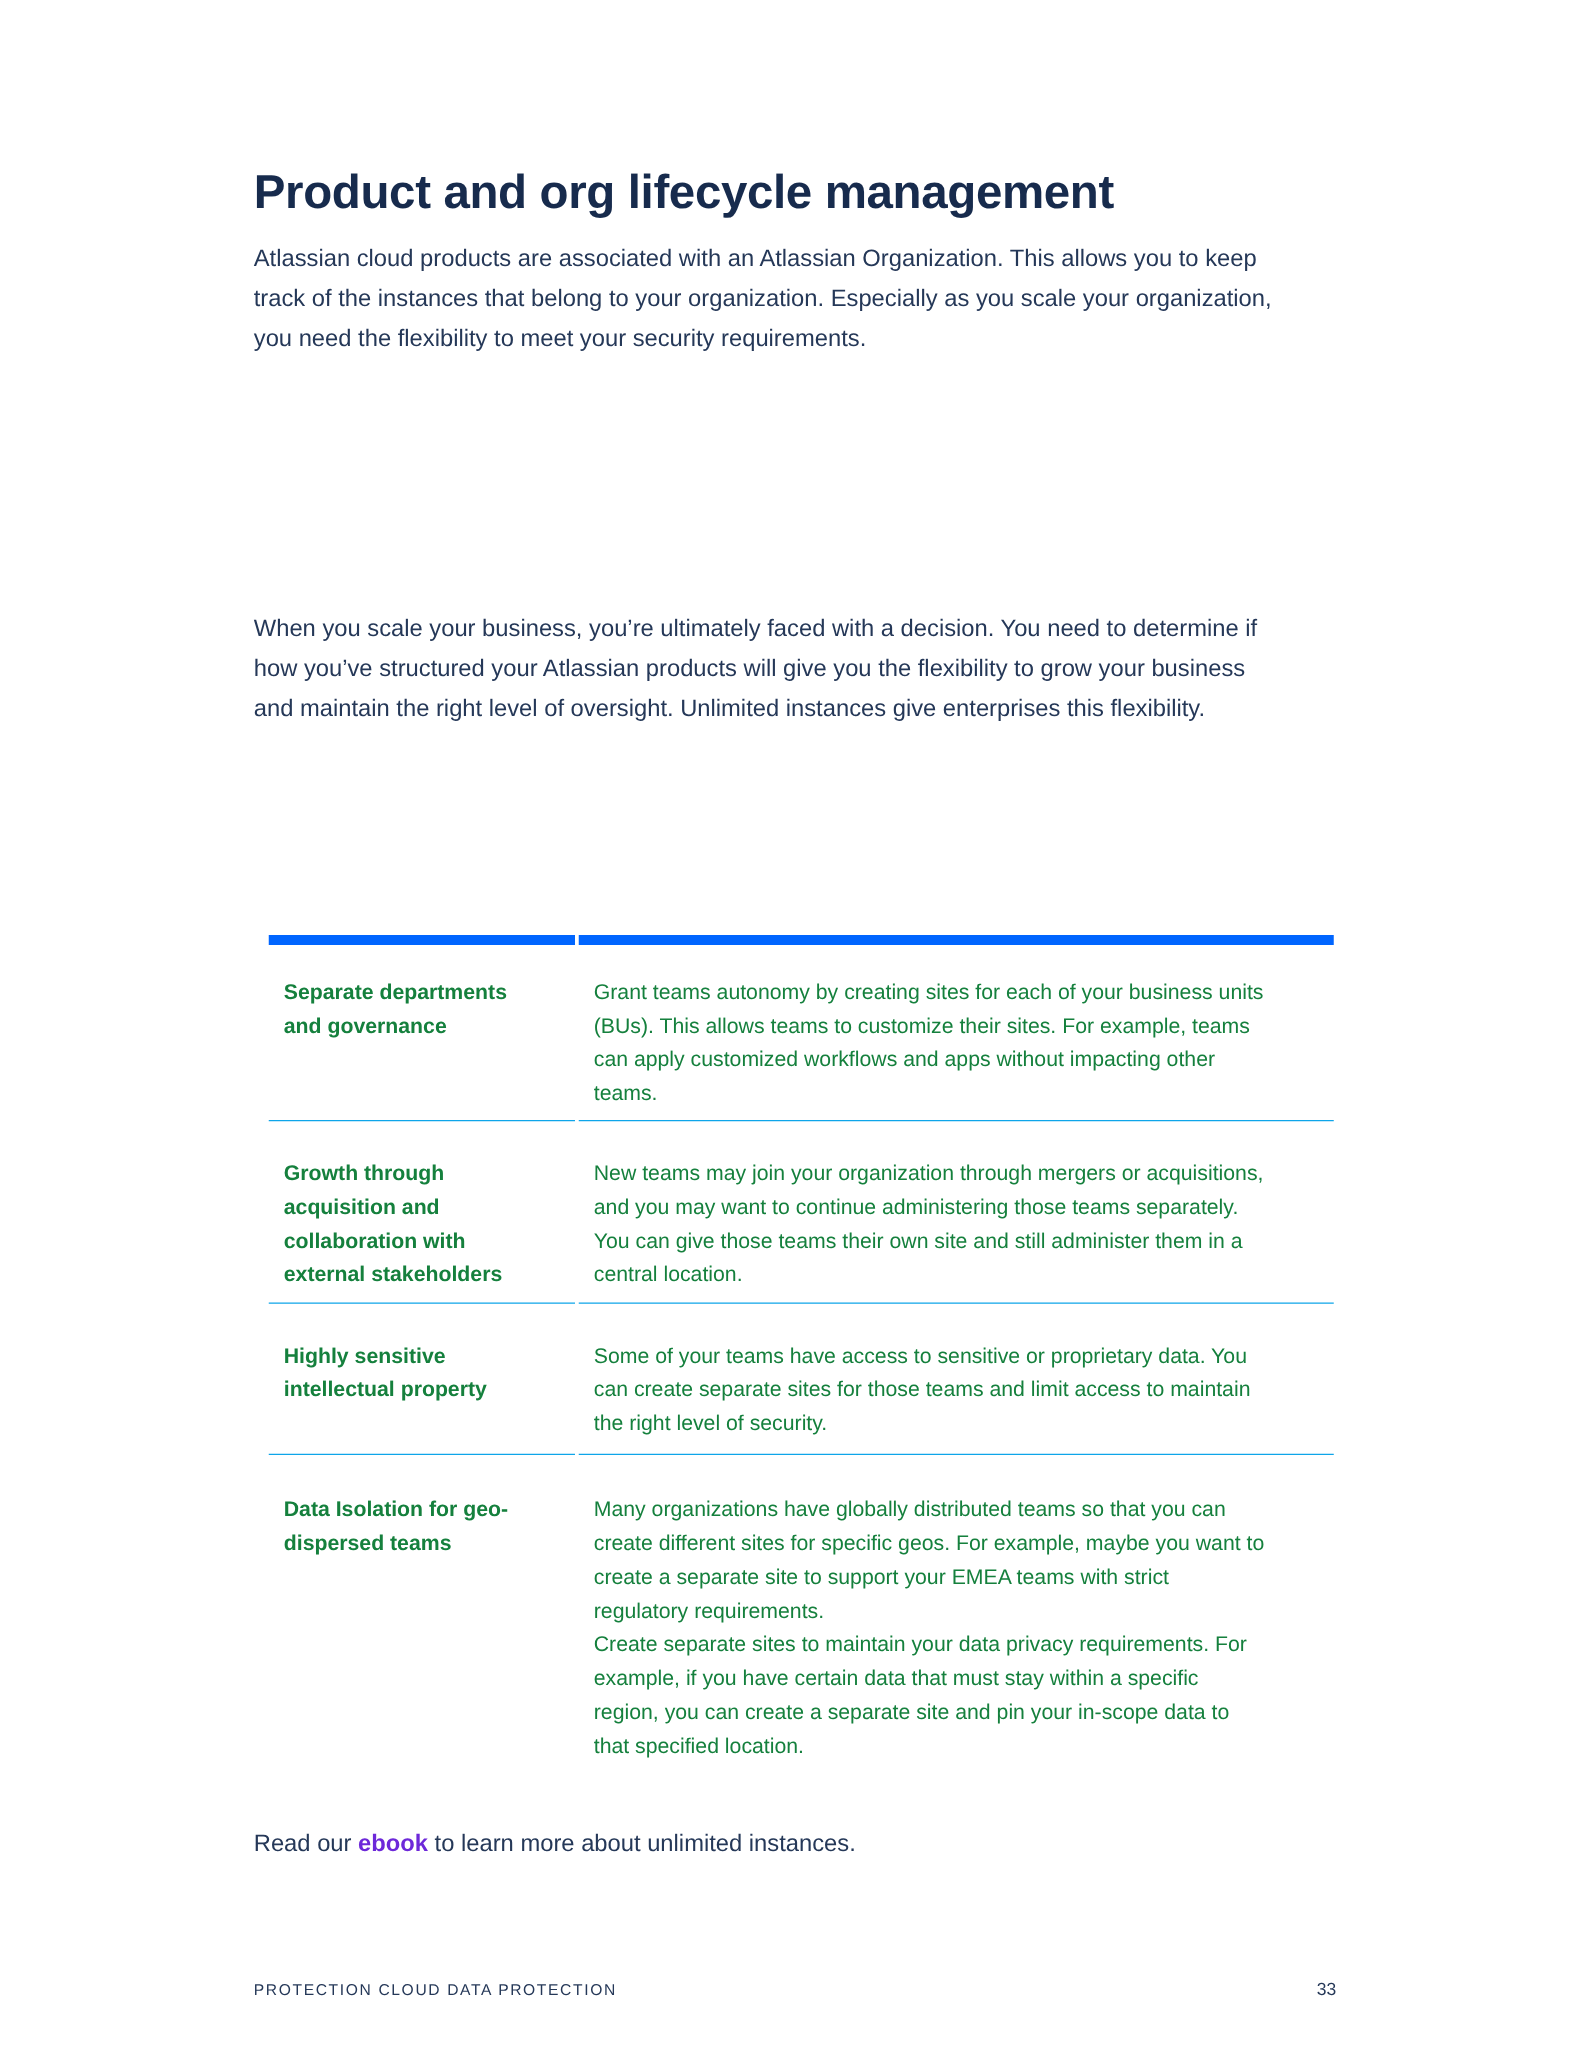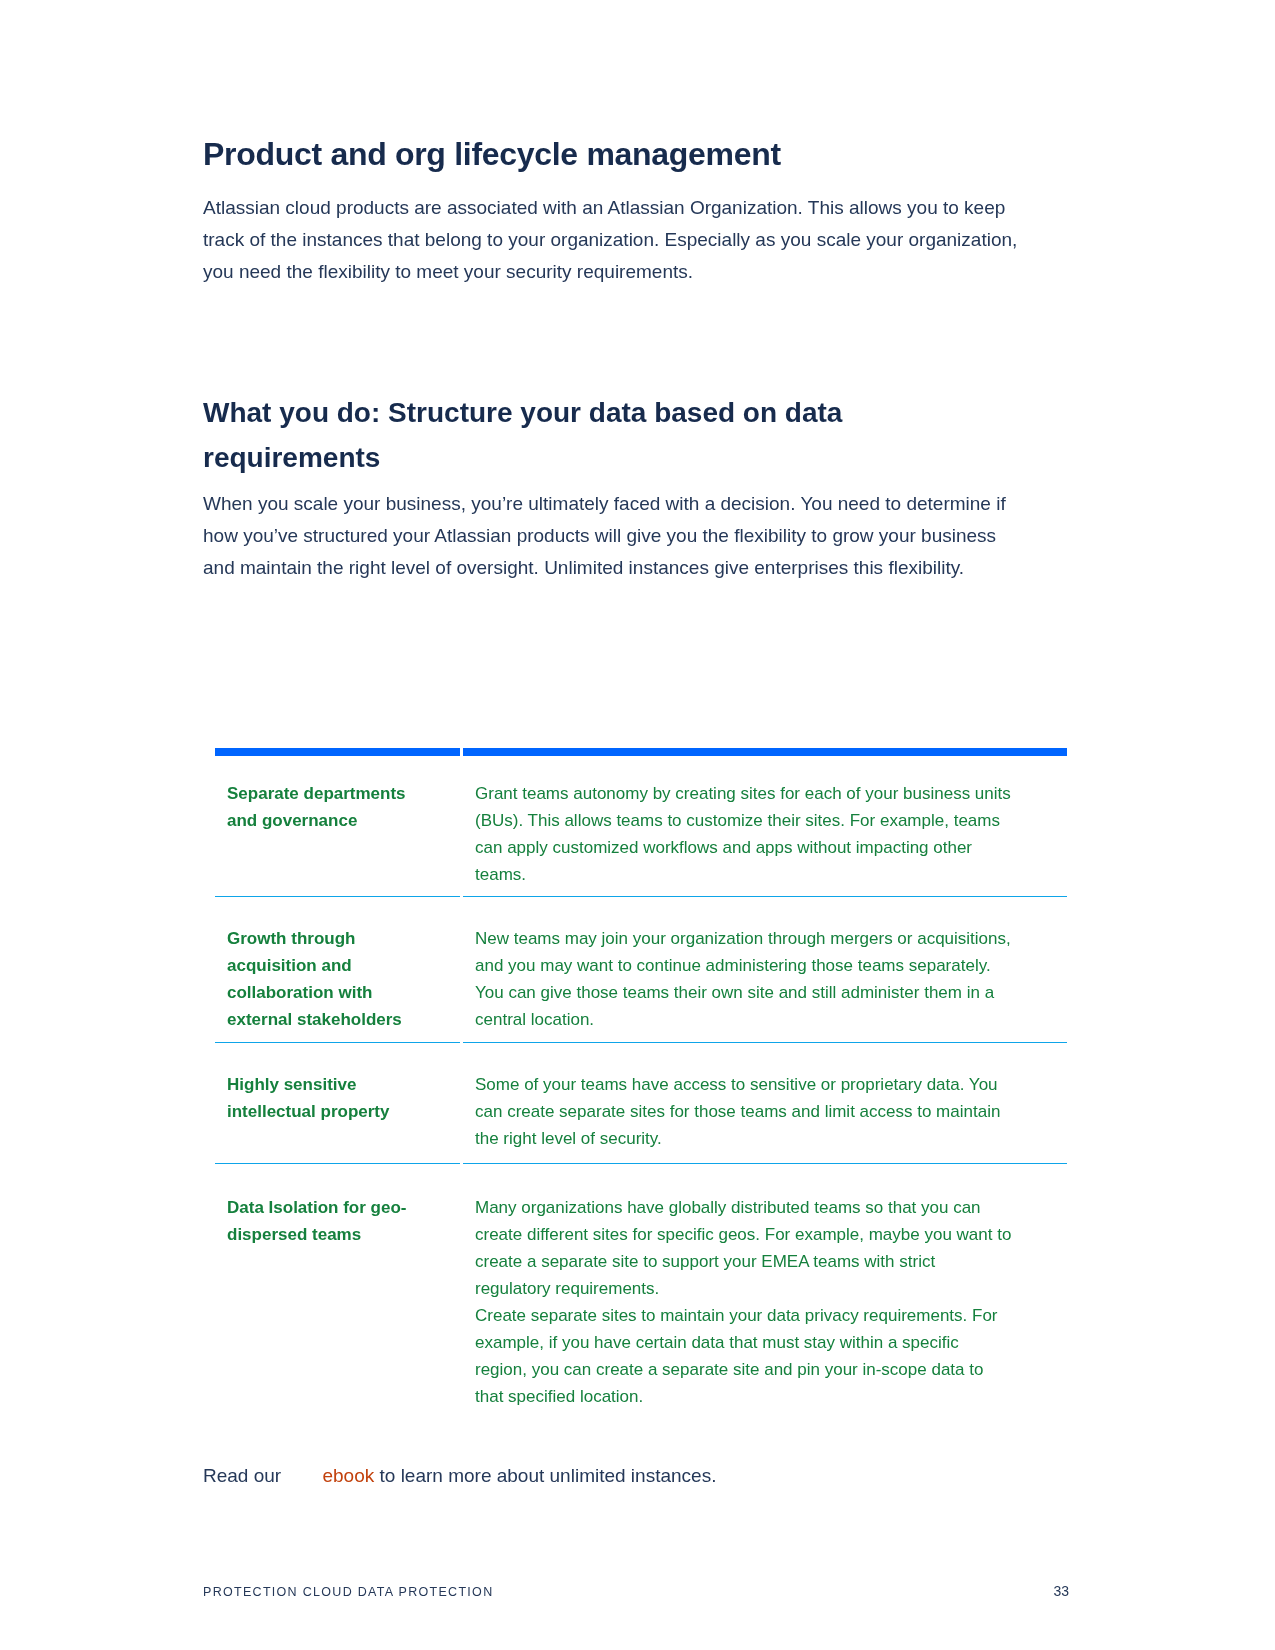--- a/index.html
+++ b/index.html
@@ -9,21 +9,21 @@
     width: 1275px;
     height: 1650px;
     background: #ffffff;
     font-family: "Liberation Sans", sans-serif;
     overflow: hidden;
   }
   .h1 {
     position: absolute;
     left: 203px; top: 130px;
     width: 880px;
-    font-size: 32px;
+    font-size: 38px;
     line-height: 48px;
     font-weight: 700;
     letter-spacing: -0.3px;
     color: #172B4D;
   }
   .body-text {
     position: absolute;
     left: 203px;
     width: 820px;
     font-size: 19px;
@@ -66,25 +66,24 @@
   .rule { border-top: 1px solid #0ea5e9; }
   .cta {
     position: absolute;
     left: 203px; top: 1460px;
     width: 820px;
     font-size: 19px;
     line-height: 32px;
     color: #253858;
   }
   .cta a.link {
-    color: #c2410c;
-    font-weight: 400;
+    color: #6d28d9;
+    font-weight: 700;
     text-decoration: none;
     cursor: pointer;
-    margin-left: 36px;
   }
   .footer {
     position: absolute;
     left: 203px; top: 1583px;
     width: 866px;
     display: flex;
     justify-content: space-between;
     align-items: baseline;
   }
   .footer-label {
@@ -99,21 +98,20 @@
 </style>
 </head>
 <body>
 
 <div class="page">
 
   <h1 class="h1">Product and org lifecycle management</h1>
 
   <p class="body-text intro">Atlassian cloud products are associated with an Atlassian Organization. This allows you to keep track of the instances that belong to your organization. Especially as you scale your organization, you need the flexibility to meet your security requirements.</p>
 
-  <h2 class="h2">What you do: Structure your data based on data requirements</h2>
 
   <p class="body-text para1">When you scale your business, you’re ultimately faced with a decision. You need to determine if how you’ve structured your Atlassian products will give you the flexibility to grow your business and maintain the right level of oversight. Unlimited instances give enterprises this flexibility.</p>
 
 
   <div class="table">
     <div class="bar"></div>
     <div class="bar"></div>
 
     <div class="cell term r1">Separate departments and governance</div>
     <div class="cell desc r1">

